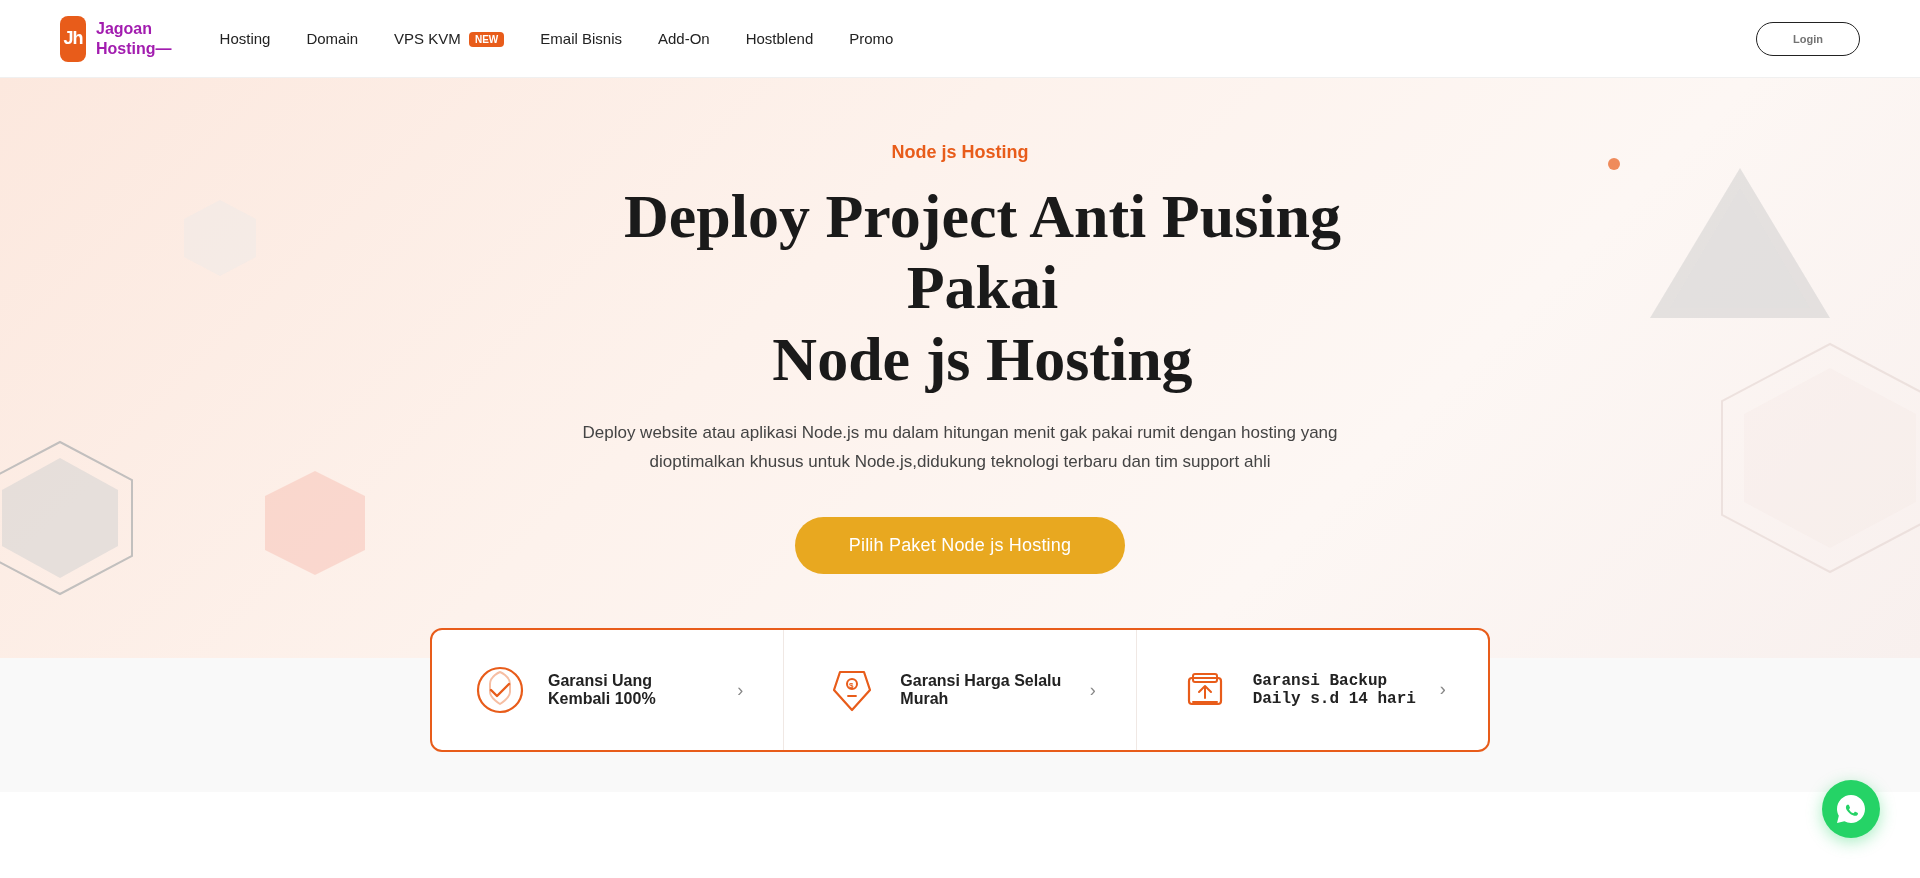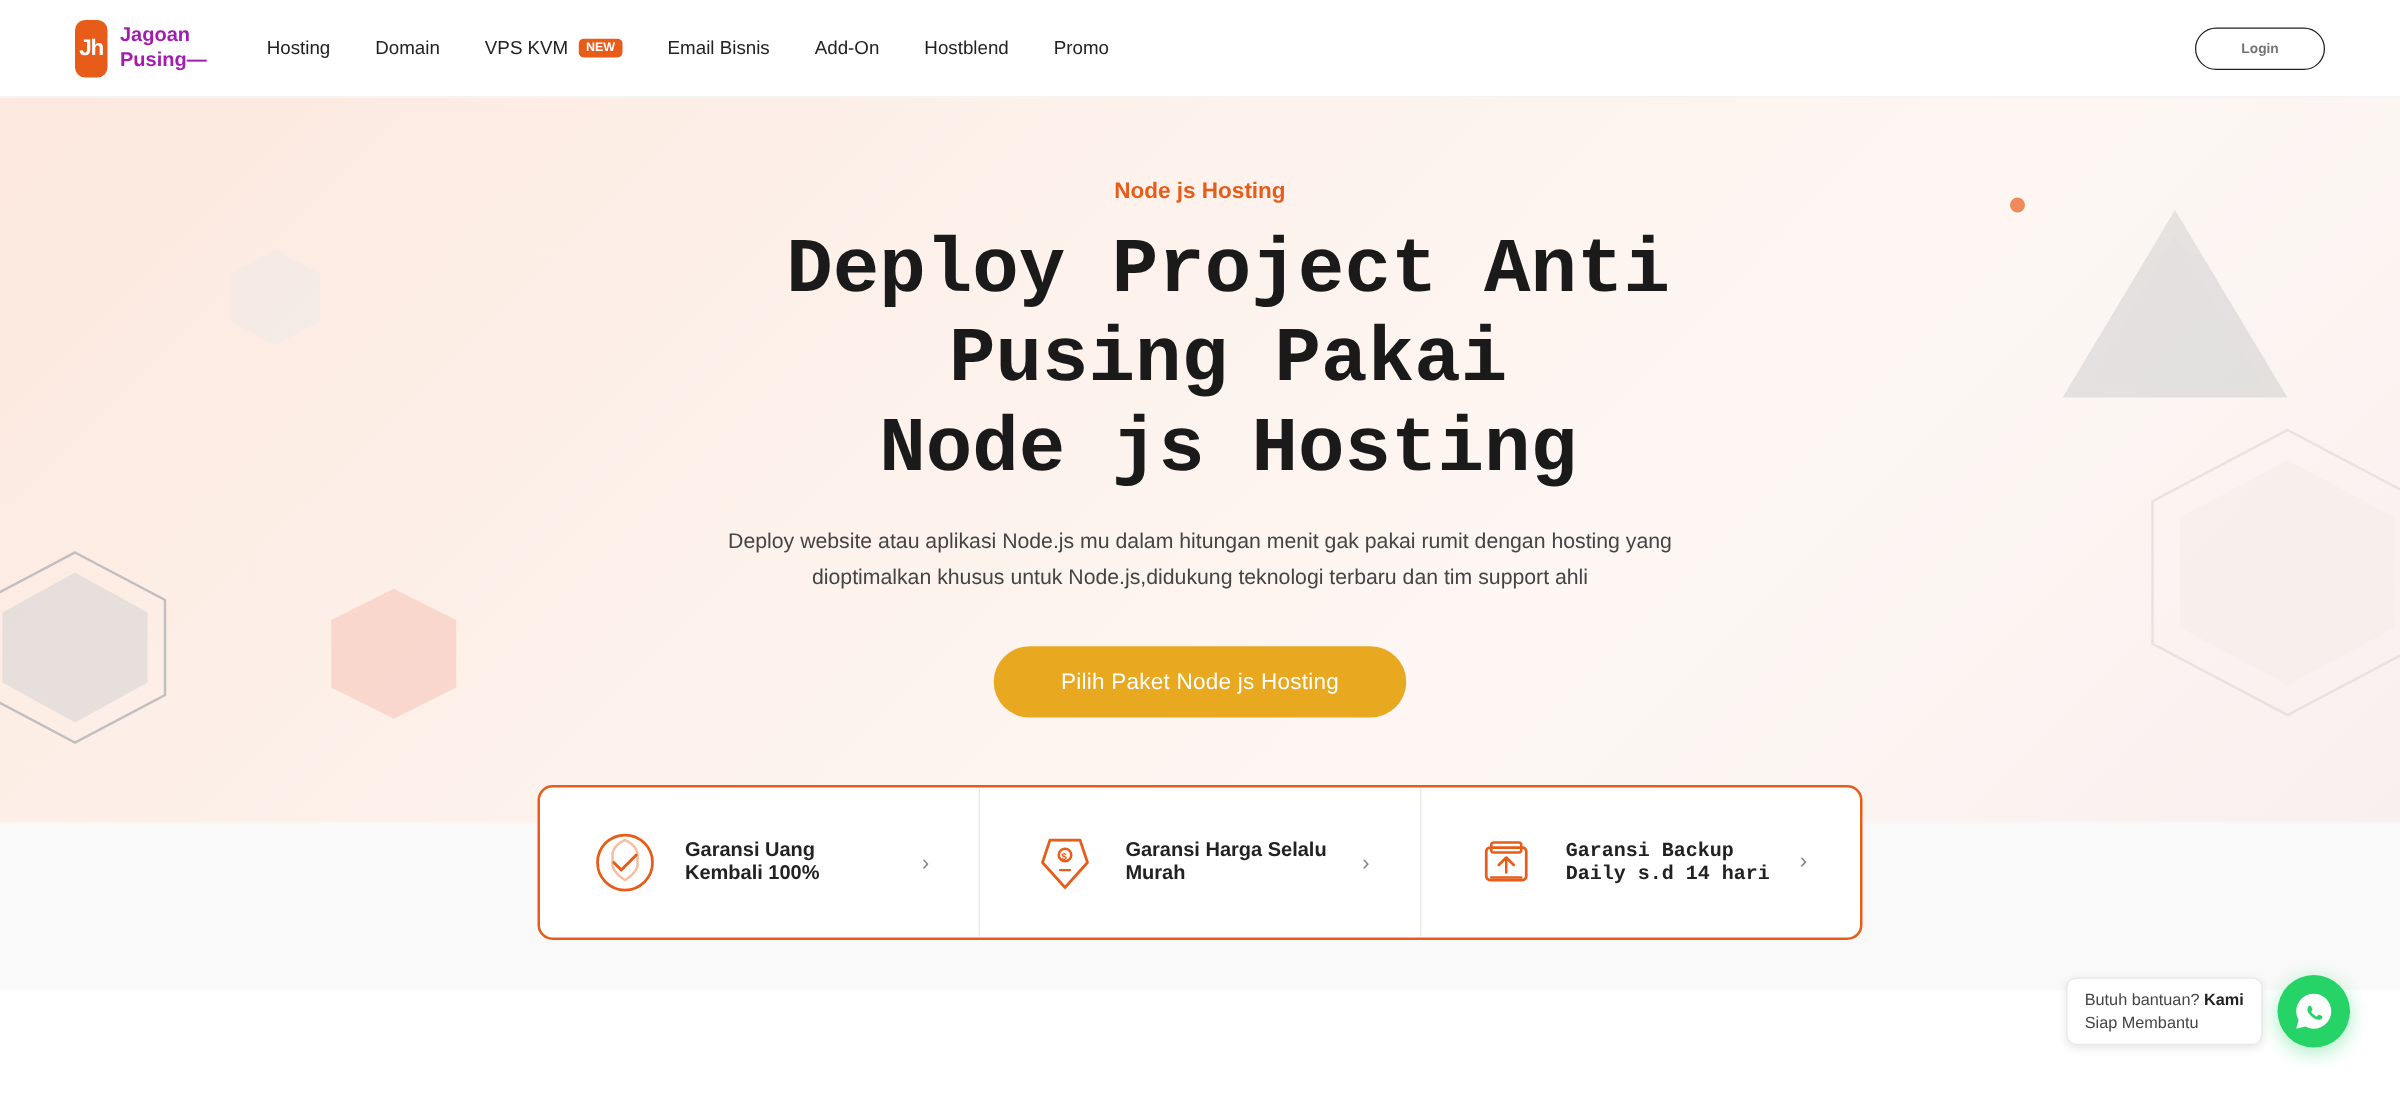--- a/index.html
+++ b/index.html
@@ -103,21 +103,21 @@
       font-size: 18px;
       font-weight: 600;
       margin-bottom: 18px;
     }
     .hero-title {
       font-size: 62px;
       font-weight: 900;
       color: #1a1a1a;
       line-height: 1.15;
       margin-bottom: 24px;
-      font-family: Liberation Mono, monospace;
+      font-family: Liberation Serif, serif;
       margin-left: 45px;
     }
     .hero-desc {
       font-size: 17px;
       color: #444;
       line-height: 1.7;
       margin-bottom: 40px;
       max-width: 760px;
       margin-left: auto;
       margin-right: auto;
@@ -264,21 +264,21 @@
   </style>
 </head>
 <body>
 
 <nav class="navbar">
   <div class="navbar-left">
     <a href="#" class="logo">
       <div class="logo-icon">Jh</div>
       <div class="logo-text">
         <span>Jagoan</span>
-        <span>Pusing—</span>
+        <span>Hosting—</span>
       </div>
     </a>
     <ul class="nav-links">
       <li><a href="#">Hosting</a></li>
       <li><a href="#">Domain</a></li>
       <li>
         <a href="#">
           <span>VPS KVM</span>
           <span class="nav-badge">NEW</span>
         </a>
@@ -377,23 +377,19 @@
         </svg>
       </div>
       <span class="feature-text">Garansi Backup Daily s.d 14 hari</span>
       <span class="feature-arrow">›</span>
     </div>
 
   </div>
 </div>
 
 <div class="chat-btn">
-  <div class="chat-label">
-    <span>Butuh bantuan?</span> <strong>Kami</strong><br>
-    <span>Siap Membantu</span>
-  </div>
   <div class="chat-circle">
     <svg width="32" height="32" viewBox="0 0 32 32" fill="none" xmlns="http://www.w3.org/2000/svg">
       <path d="M16 2C8.268 2 2 8.268 2 16c0 2.493.665 4.83 1.83 6.84L2 30l7.38-1.8A13.94 13.94 0 0016 30c7.732 0 14-6.268 14-14S23.732 2 16 2z" fill="#fff"></path>
       <path d="M22.5 19.7c-.3-.15-1.8-.89-2.08-.99-.28-.1-.48-.15-.68.15-.2.3-.78.99-.96 1.19-.18.2-.35.22-.65.07-.3-.14-1.26-.46-2.4-1.48-.89-.8-1.49-1.78-1.66-2.08-.17-.3-.02-.46.13-.6.13-.13.3-.34.45-.51.15-.17.2-.3.3-.5.1-.2.05-.37-.02-.52-.07-.14-.68-1.64-.93-2.24-.24-.58-.49-.5-.68-.51l-.58-.01c-.2 0-.52.07-.79.37-.27.3-1.04 1.02-1.04 2.48 0 1.46 1.06 2.87 1.21 3.07.15.2 2.09 3.19 5.06 4.47.71.3 1.26.49 1.69.63.71.22 1.36.19 1.87.12.57-.08 1.76-.72 2-1.41.25-.69.25-1.28.17-1.41-.08-.13-.28-.2-.58-.35z" fill="#25D366"></path>
     </svg>
   </div>
 </div>
 
 </body></html>

